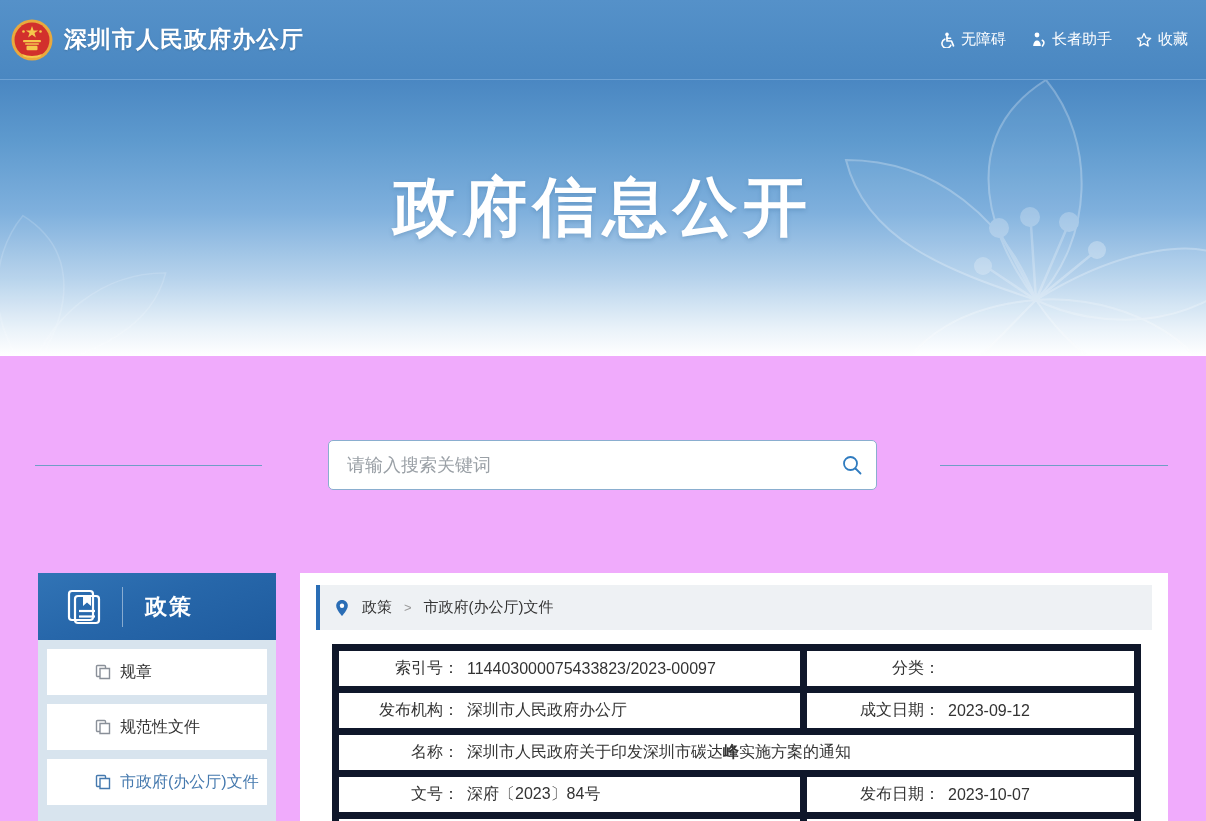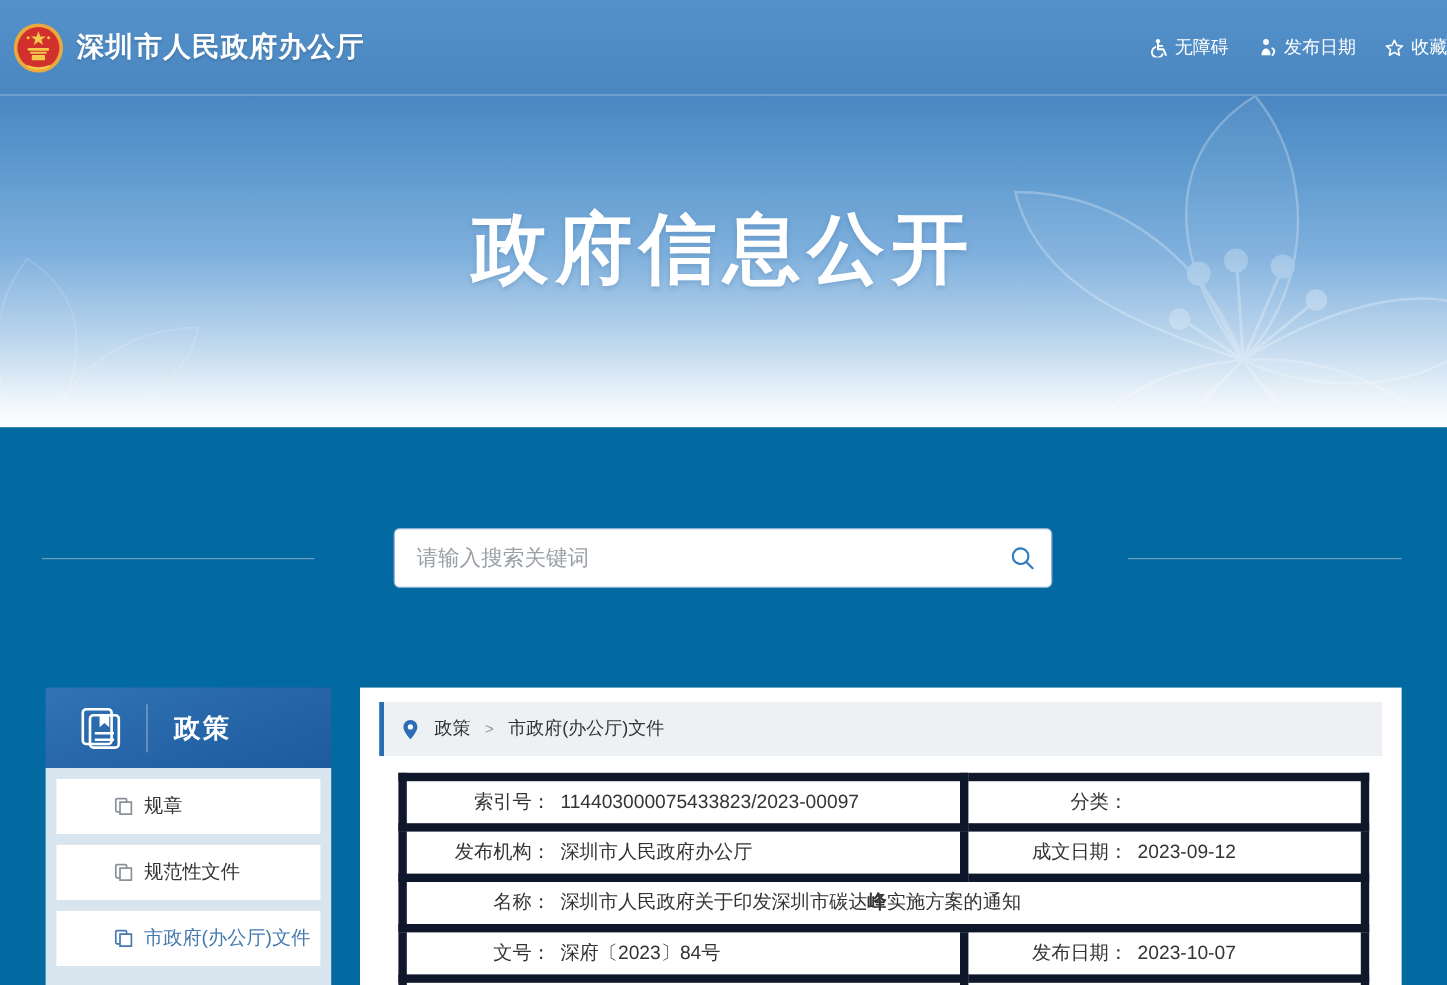--- a/index.html
+++ b/index.html
@@ -6,37 +6,37 @@
   html,body { width:1206px; height:821px; overflow:hidden; }
   body { font-family:"Liberation Sans","DejaVu Sans",sans-serif; background:#ffffff; position:relative; }
 
   
   .topbar { position:absolute; left:0; top:0; width:1206px; height:80px;
             background:linear-gradient(180deg,#5591c9 0%,#4e8bc4 60%,#4a87c1 100%);
             display:flex; align-items:center; border-bottom:1px solid #6ea2d4; }
   .emblem { width:44px; height:44px; margin-left:10px; flex:0 0 auto; }
   .site-title { color:#ffffff; font-size:23px; font-weight:bold; margin-left:10px; letter-spacing:1px;
                 text-shadow:0 1px 2px rgba(0,0,0,.15); }
-  .top-links { margin-left:auto; display:flex; align-items:flex-start; gap:24px; }
+  .top-links { margin-left:auto; margin-right:18px; display:flex; align-items:flex-start; gap:24px; }
   .top-link { display:flex; align-items:center; gap:6px; color:#ffffff; font-size:15px; cursor:pointer; }
   .top-link svg { display:block; }
 
   
   .banner { position:absolute; left:0; top:80px; width:1206px; height:276px;
             background:linear-gradient(180deg,#4a87c2 0%,#5e9ace 22%,#7fb0dd 48%,#b7d3ec 72%,#e9f2f9 90%,#ffffff 100%);
             overflow:hidden; }
   .banner-title { position:absolute; left:0; top:84px; width:100%; text-align:center;
                   color:#ffffff; font-size:64px; font-weight:bold; letter-spacing:6px;
                   text-shadow:0 2px 4px rgba(40,90,140,.25); }
   .flower { position:absolute; opacity:.28; }
   .flower.right { right:-40px; top:-10px; }
   .flower.left  { left:-120px; top:120px; opacity:.16; transform:scaleX(-1); }
 
   
-  .gray-area { position:absolute; left:0; top:356px; width:1206px; height:465px; background:#0369a1; }
+  .gray-area { position:absolute; left:0; top:356px; width:1206px; height:465px; background:#f0abfc; }
 
   
   .deco-line { position:absolute; height:1px; background:#6f9fc5; top:109px; }
   .deco-line.l { left:35px;  width:227px; }
   .deco-line.r { left:940px; width:228px; }
   .search-box { position:absolute; left:328px; top:84px; width:549px; height:50px; background:#ffffff;
                 border:1px solid #8aaecf; border-radius:5px; display:flex; align-items:center; }
   .search-input { flex:1; border:none; outline:none; background:transparent; font-size:18px; color:#333;
                   padding:0 0 0 18px; font-family:inherit; }
   .search-input::placeholder { color:#9aa0a6; }
@@ -99,21 +99,21 @@
         <path d="M5.8 7.2 a4.6 4.6 0 1 0 6 6" stroke="#fff" stroke-width="1.6" fill="none" stroke-linecap="round"></path>
       </svg>
       <span>无障碍</span>
     </div>
     <div class="top-link">
       <svg width="16" height="16" viewBox="0 0 16 16">
         <circle cx="7" cy="3" r="2.4" fill="#fff"></circle>
         <path d="M3.2 14 c0-3.6 2-5.6 3.8-5.6 s3.8 2 3.8 5.6 z" fill="#fff"></path>
         <path d="M12.2 8.2 q2.2 1 1.6 3.4 l-1.4 2.4" stroke="#fff" stroke-width="1.5" fill="none" stroke-linecap="round"></path>
       </svg>
-      <span>发布日期</span>
+      <span>长者助手</span>
     </div>
     <div class="top-link">
       <svg width="16" height="16" viewBox="0 0 16 16">
         <polygon points="8,1.5 10,5.8 14.7,6.3 11.2,9.4 12.2,14 8,11.6 3.8,14 4.8,9.4 1.3,6.3 6,5.8" fill="none" stroke="#fff" stroke-width="1.3" stroke-linejoin="round"></polygon>
       </svg>
       <span>收藏</span>
     </div>
   </div>
 </div>
 

